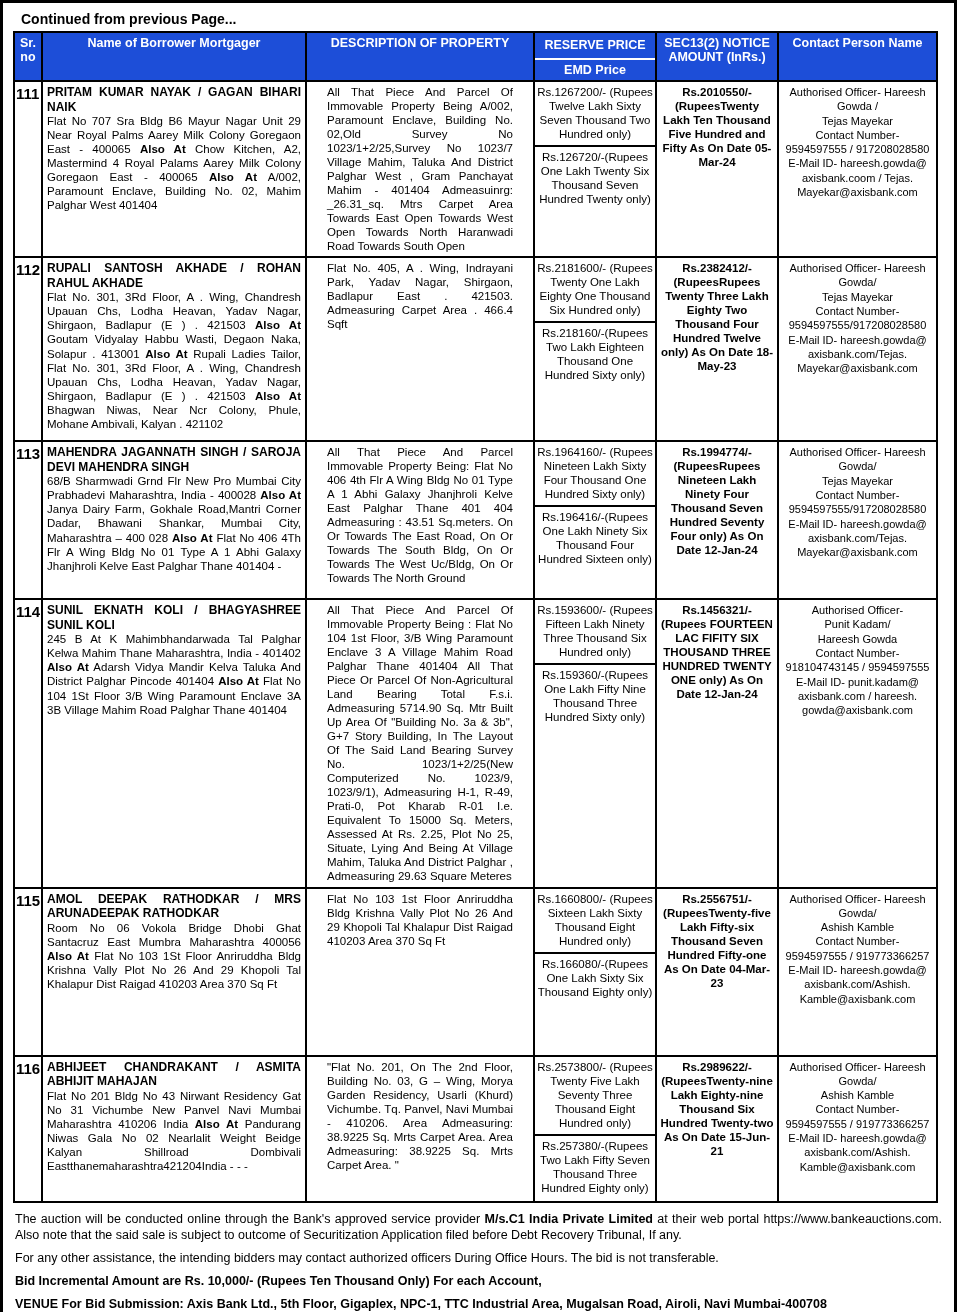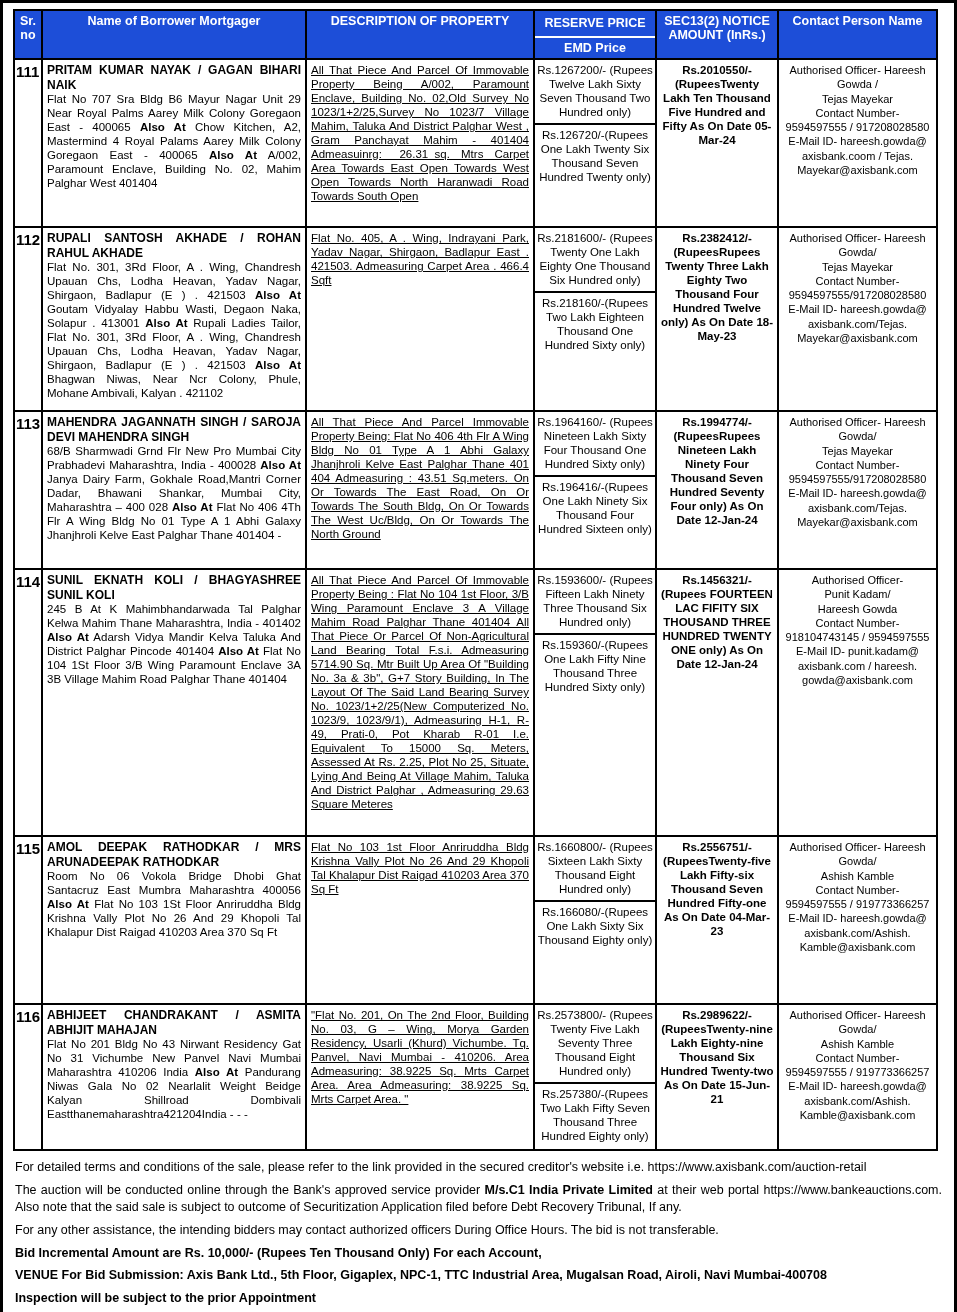--- a/index.html
+++ b/index.html
@@ -17,21 +17,21 @@
     text-align:center; padding:3px 2px; height:38px; vertical-align:middle;
   }
   th.th-reserve { padding:0; }
   th.th-reserve .rp { border-bottom:2px solid #fff; padding:5px 2px 6px; }
   th.th-reserve .emd { padding:3px 2px; }
   td { font-size:11.5px; line-height:1.22; }
   td.sr-cell { font-weight:bold; padding:3px 1px; font-size:15px;margin-left:36px; }
   td.name-cell { padding:3px 4px; text-align:justify; }
   .borrower-name { font-weight:bold; font-size:12px; }
   .address .b { font-weight:bold; }
-  td.desc-cell { padding:3px 4px; text-align:justify;text-decoration:underline; }
+  td.desc-cell { padding:3px 20px; text-align:justify; }
   td.reserve-cell { padding:0; text-align:center; }
   .reserve-part { border-bottom:2px solid #000; padding:3px 2px 4px; }
   .emd-part { padding:3px 2px; }
   td.sec13-cell { font-weight:bold; text-align:center; padding:3px 3px; }
   td.contact-cell { font-weight:normal; text-align:center; padding:3px 2px; font-size:11px; line-height:1.3; }
   tbody tr:nth-child(1){height:168px}
   tbody tr:nth-child(2){height:184px}
   tbody tr:nth-child(3){height:158px}
   tbody tr:nth-child(4){height:267px}
   tbody tr:nth-child(5){height:168px}
@@ -40,20 +40,21 @@
   .footer p { margin:0 0 6px 0; line-height:1.35; }
   .footer .just { text-align:justify; }
   .footer .bold { font-weight:bold; }
   .sig-row { display:flex; justify-content:space-between; font-weight:bold; margin-bottom:6px; }
 </style>
 </head>
 <body>
 
 <div class="page">
 
+  <div class="continued">Continued from previous Page...</div>
 
   <table class="auction">
     <colgroup>
       <col style="width:28px">
         <col style="width:264px">
         <col style="width:228px">
       <col style="width:122px">
         <col style="width:122px">
         <col style="width:159px">
     </colgroup>
@@ -209,21 +210,20 @@
             <div>9594597555 / 919773366257</div>
             <div>E-Mail ID- hareesh.gowda@</div>
             <div>axisbank.com/Ashish.</div>
             <div>Kamble@axisbank.com</div>
           </td>
         </tr>
       </tbody>
   </table>
 
   <div class="footer">
-    <p>For detailed terms and conditions of the sale, please refer to the link provided in the secured creditor's website i.e. https://www.axisbank.com/auction-retail</p>
     <p class="just"><span>The auction will be conducted online through the Bank's approved service provider </span><b>M/s.C1 India Private Limited</b><span> at their web portal https://www.bankeauctions.com. Also note that the said sale is subject to outcome of Securitization Application filed before Debt Recovery Tribunal, If any.</span></p>
     <p>For any other assistance, the intending bidders may contact authorized officers During Office Hours. The bid is not transferable.</p>
     <p class="bold">Bid Incremental Amount are Rs. 10,000/- (Rupees Ten Thousand Only) For each Account,</p>
     <p class="bold">VENUE For Bid Submission: Axis Bank Ltd., 5th Floor, Gigaplex, NPC-1, TTC Industrial Area, Mugalsan Road, Airoli, Navi Mumbai-400708</p>
     <p class="bold">Inspection will be subject to the prior Appointment</p>
     <div class="sig-row">
       <span>Date: 14.12.2025</span>
       <span>sd/- Authorised Officer,</span>
     </div>
 

